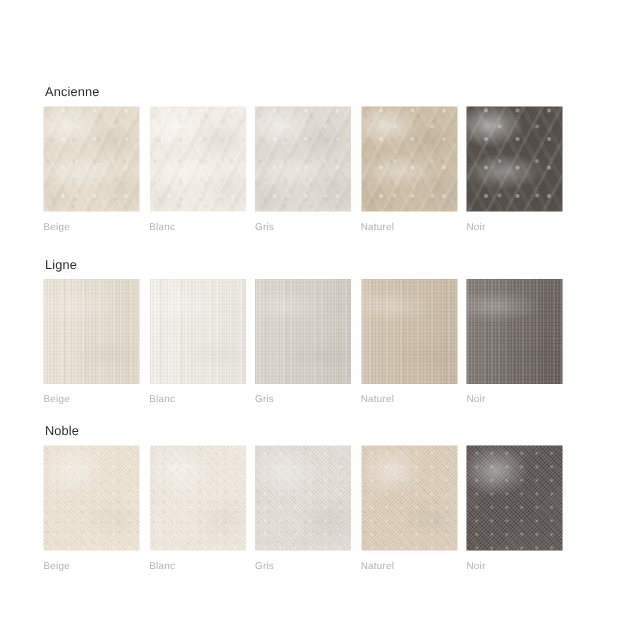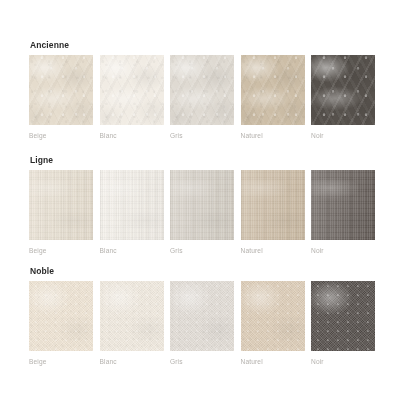--- a/index.html
+++ b/index.html
@@ -20,25 +20,25 @@
     height: 416px;
     background: #ffffff;
   }
   .group {
     position: absolute;
     left: 29px;
     width: 358px;
   }
   .group-title {
     font-size: 8.5px;
-    font-weight: bold;
+    font-weight: normal;
     color: #2b2b2b;
     letter-spacing: 0.1px;
     line-height: 10px;
-    margin: 0 0 5px 1px;
+    margin: 16px 0 5px 1px;
   }
   .swatch-row {
     display: flex;
     gap: 6.5px;
   }
   .cell {
     width: 64px;
     display: flex;
     flex-direction: column;
   }

